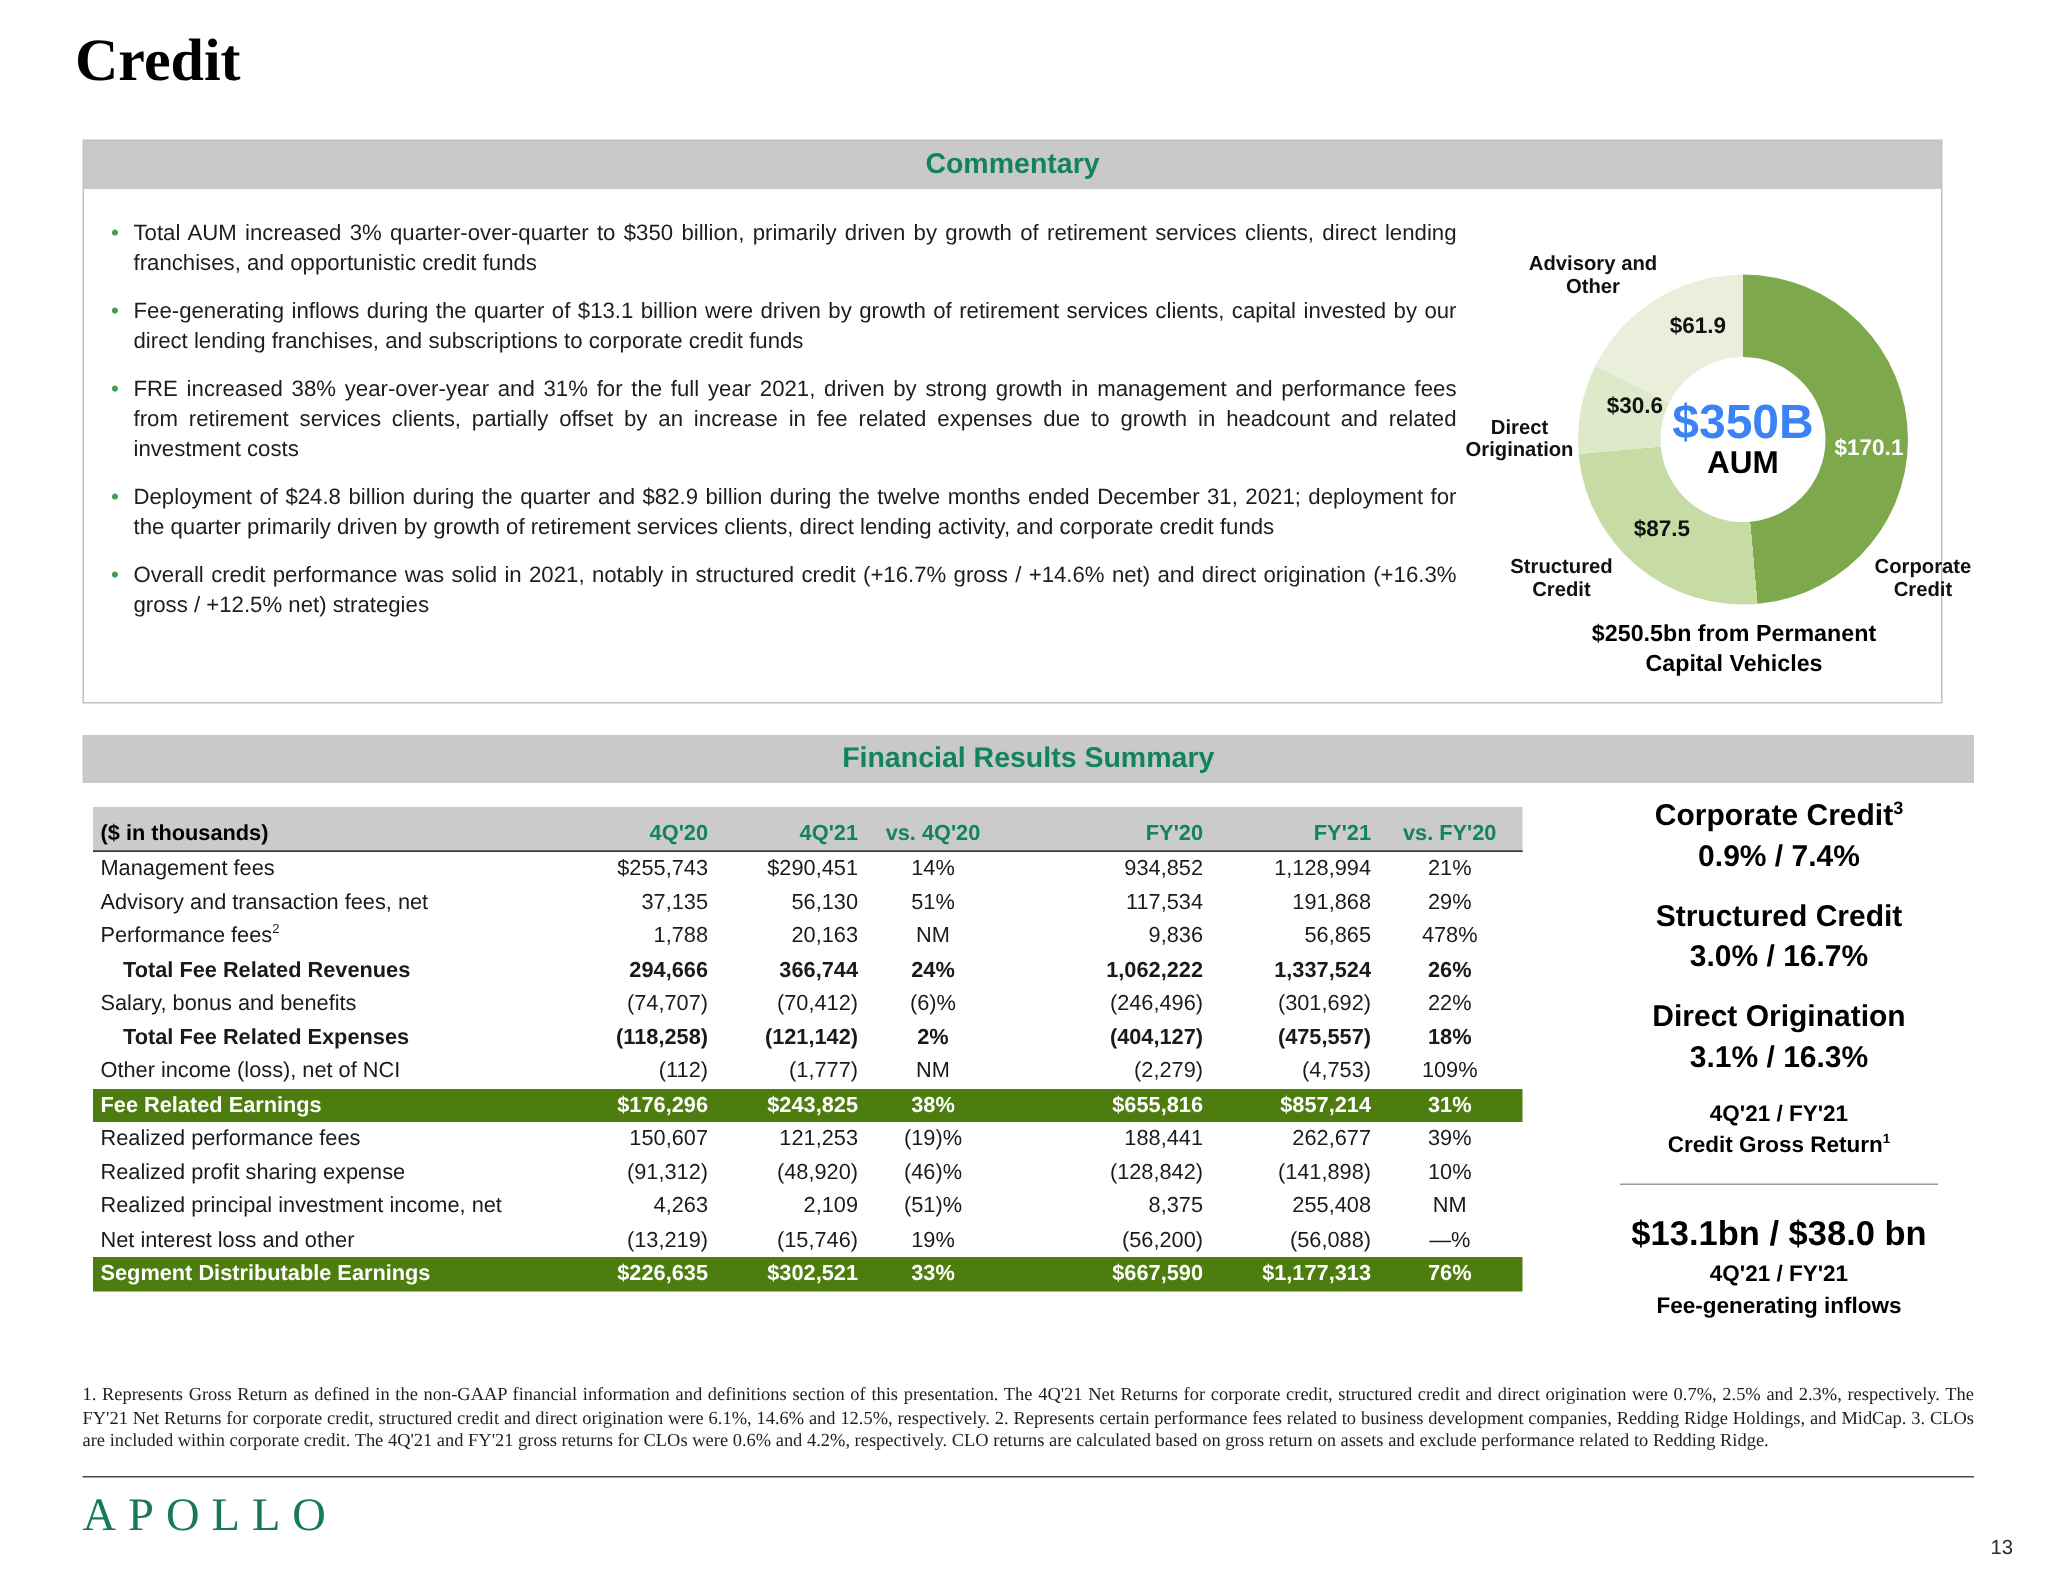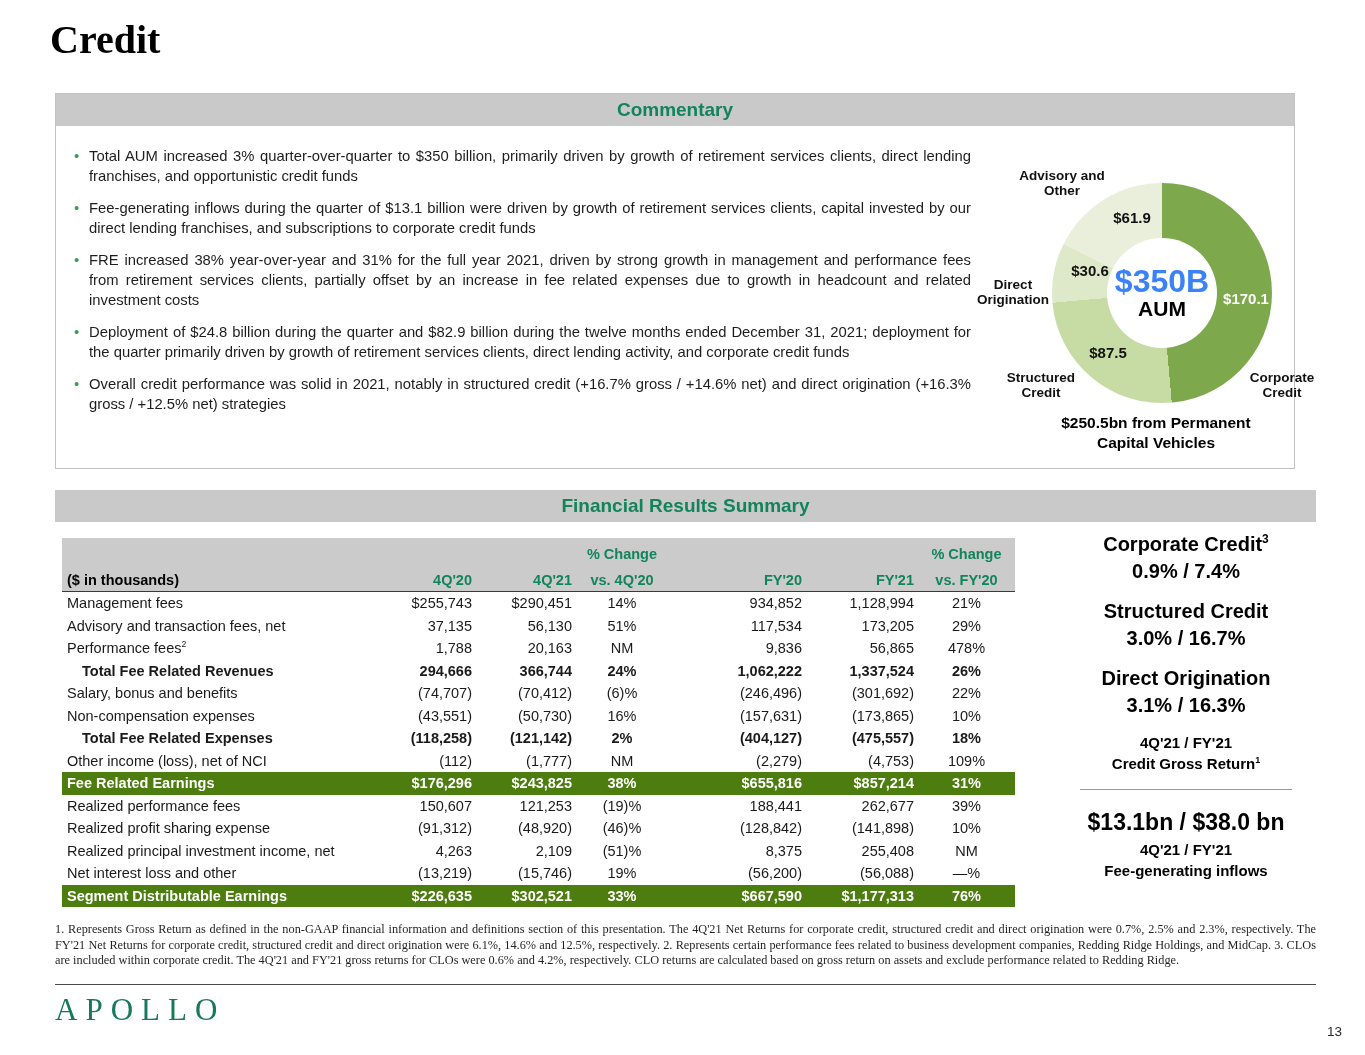--- a/index.html
+++ b/index.html
@@ -152,29 +152,20 @@
   <colgroup>
     <col style="width:318px">
       <col style="width:96px">
       <col style="width:100px">
     <col style="width:92px">
       <col style="width:138px">
       <col style="width:112px">
       <col style="width:97px">
   </colgroup>
   <thead>
-    <tr class="h1">
-      <th></th>
-        <th></th>
-        <th></th>
-      <th class="green pct">% Change</th>
-      <th></th>
-        <th></th>
-      <th class="green pct">% Change</th>
-    </tr>
     <tr class="h2">
       <th class="lbl">($ in thousands)</th>
       <th class="green num">4Q'20</th>
       <th class="green num">4Q'21</th>
       <th class="green pct">vs. 4Q'20</th>
       <th class="green num">FY'20</th>
       <th class="green num">FY'21</th>
       <th class="green pct">vs. FY'20</th>
     </tr>
   </thead>
@@ -187,21 +178,21 @@
         <td class="num">934,852</td>
         <td class="num">1,128,994</td>
         <td class="pct">21%</td>
       </tr>
       <tr class="row-normal">
         <td class="c-label">Advisory and transaction fees, net</td>
         <td class="num">37,135</td>
         <td class="num">56,130</td>
         <td class="pct">51%</td>
         <td class="num">117,534</td>
-        <td class="num">173,205</td>
+        <td class="num">191,868</td>
         <td class="pct">29%</td>
       </tr>
       <tr class="row-normal">
         <td class="c-label">Performance fees<sup>2</sup></td>
         <td class="num">1,788</td>
         <td class="num">20,163</td>
         <td class="pct">NM</td>
         <td class="num">9,836</td>
         <td class="num">56,865</td>
         <td class="pct">478%</td>
@@ -216,29 +207,20 @@
         <td class="pct">26%</td>
       </tr>
       <tr class="row-normal">
         <td class="c-label">Salary, bonus and benefits</td>
         <td class="num">(74,707)</td>
         <td class="num">(70,412)</td>
         <td class="pct">(6)%</td>
         <td class="num">(246,496)</td>
         <td class="num">(301,692)</td>
         <td class="pct">22%</td>
-      </tr>
-      <tr class="row-normal">
-        <td class="c-label">Non-compensation expenses</td>
-        <td class="num">(43,551)</td>
-        <td class="num">(50,730)</td>
-        <td class="pct">16%</td>
-        <td class="num">(157,631)</td>
-        <td class="num">(173,865)</td>
-        <td class="pct">10%</td>
       </tr>
       <tr class="row-subtotal">
         <td class="c-label">Total Fee Related Expenses</td>
         <td class="num">(118,258)</td>
         <td class="num">(121,142)</td>
         <td class="pct">2%</td>
         <td class="num">(404,127)</td>
         <td class="num">(475,557)</td>
         <td class="pct">18%</td>
       </tr>

